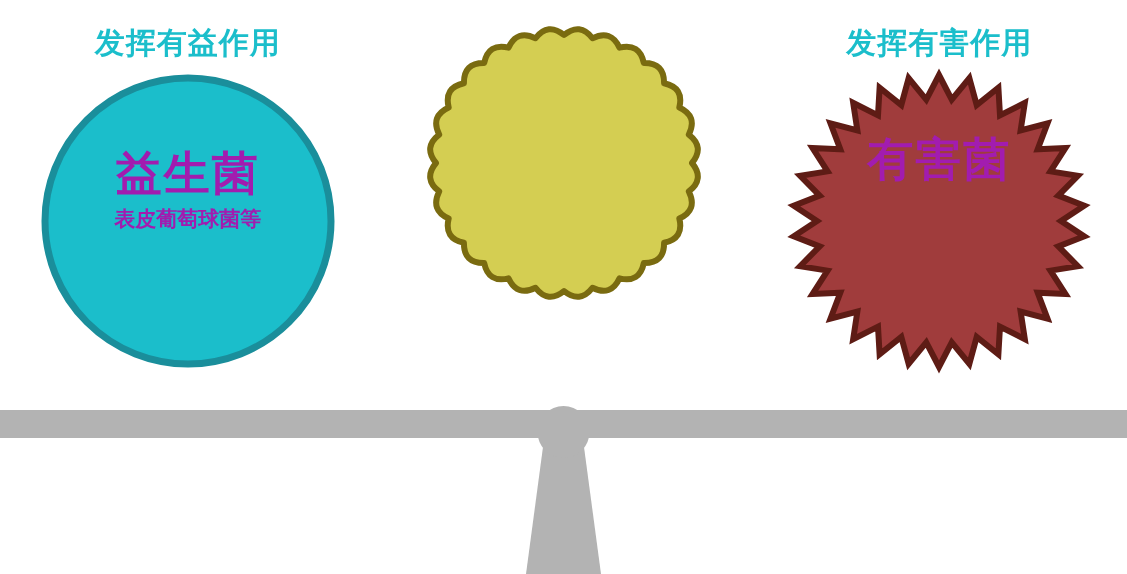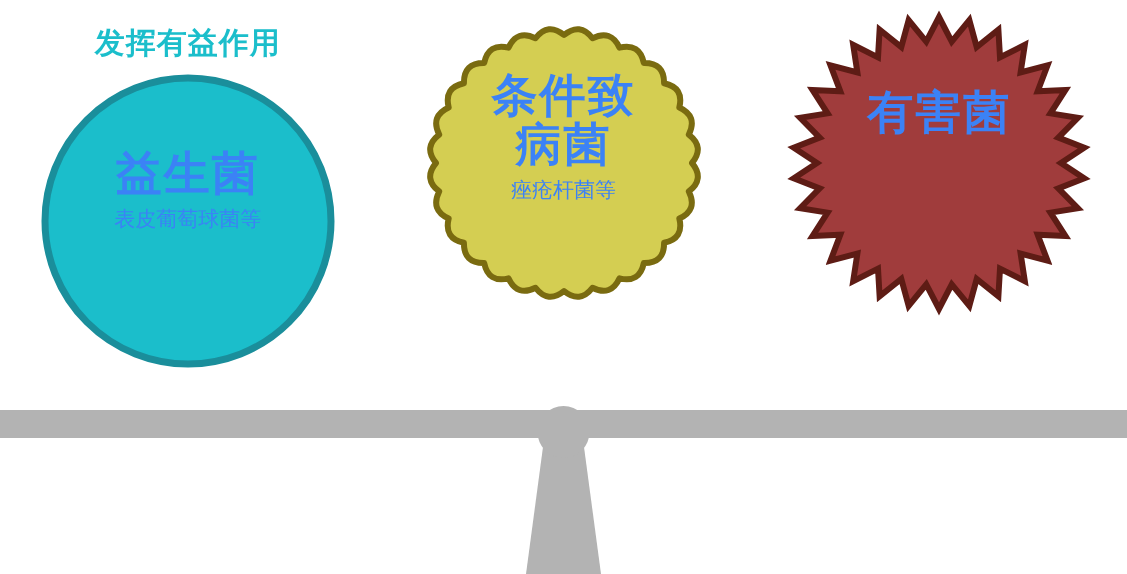--- a/index.html
+++ b/index.html
@@ -73,42 +73,42 @@
     height: 300px;
     display: block;
     overflow: visible;
   }
 
   .badge-text {
     position: absolute;
     left: 0;
     width: 300px;
     text-align: center;
-    color: #3b82f6;
+    color: #a21caf;
     z-index: 2;
     pointer-events: none;
   }
   .badge-title {
     font-size: 46px;
     font-weight: bold;
     line-height: 1.06;
     letter-spacing: 2px;
   }
   .badge-sub {
     font-size: 21px;
-    font-weight: normal;
+    font-weight: bold;
     line-height: 1.1;
     letter-spacing: 0px;
     margin-top: 9px;
   }
 
   
   .text-probiotic  { top: 78px; }
   .text-condition  { top: 58px; }
-  .text-harmful    { top: 75px; }
+  .text-harmful    { top: 64px; }
 </style>
 </head>
 <body>
 
 <div id="stage">
 
   <svg class="balance-layer" viewBox="0 0 1127 574">
 
     <path d="M 545 432 L 582 432 L 601 574 L 526 574 Z" fill="#B3B3B3"></path>
 
@@ -132,29 +132,25 @@
         </div>
       </div>
     </div>
 
     <div class="column">
 
       <div class="badge-wrap">
         <svg viewBox="0 0 300 300">
           <path id="scallop-path" fill="#D4CE52" stroke="#7A6B10" stroke-width="6" stroke-linejoin="round" d="M 150.00 22.00 Q 165.90 8.89 178.48 25.21 Q 196.90 15.97 205.54 34.68 Q 225.55 29.77 229.81 49.93 Q 250.41 49.59 250.07 70.19 Q 270.23 74.45 265.32 94.46 Q 284.03 103.10 274.79 121.52 Q 291.11 134.10 278.00 150.00 Q 291.11 165.90 274.79 178.48 Q 284.03 196.90 265.32 205.54 Q 270.23 225.55 250.07 229.81 Q 250.41 250.41 229.81 250.07 Q 225.55 270.23 205.54 265.32 Q 196.90 284.03 178.48 274.79 Q 165.90 291.11 150.00 278.00 Q 134.10 291.11 121.52 274.79 Q 103.10 284.03 94.46 265.32 Q 74.45 270.23 70.19 250.07 Q 49.59 250.41 49.93 229.81 Q 29.77 225.55 34.68 205.54 Q 15.97 196.90 25.21 178.48 Q 8.89 165.90 22.00 150.00 Q 8.89 134.10 25.21 121.52 Q 15.97 103.10 34.68 94.46 Q 29.77 74.45 49.93 70.19 Q 49.59 49.59 70.19 49.93 Q 74.45 29.77 94.46 34.68 Q 103.10 15.97 121.52 25.21 Q 134.10 8.89 150.00 22.00 Z"></path>
         </svg>
-        <div class="badge-text text-condition">
-          <div class="badge-title">条件致</div>
-          <div class="badge-title">病菌</div>
-          <div class="badge-sub">痤疮杆菌等</div>
-        </div>
       </div>
     </div>
 
     <div class="column">
+      <div class="col-heading">发挥有害作用</div>
 
       <div class="badge-wrap">
         <svg viewBox="0 0 300 300">
           <path id="spike-path" fill="#A03C3C" stroke="#5E1C15" stroke-width="6" stroke-linejoin="miter" d="M 150.00 4.00 L 162.75 28.67 L 180.36 7.19 L 187.70 33.97 L 209.38 16.62 L 211.00 44.34 L 235.82 31.88 L 231.63 59.34 L 258.50 52.31 L 248.70 78.29 L 276.44 77.00 L 261.45 100.38 L 288.85 104.88 L 269.33 124.63 L 295.20 134.74 L 272.00 150.00 L 295.20 165.26 L 269.33 175.37 L 288.85 195.12 L 261.45 199.62 L 276.44 223.00 L 248.70 221.71 L 258.50 247.69 L 231.63 240.66 L 235.82 268.12 L 211.00 255.66 L 209.38 283.38 L 187.70 266.03 L 180.36 292.81 L 162.75 271.33 L 150.00 296.00 L 137.25 271.33 L 119.64 292.81 L 112.30 266.03 L 90.62 283.38 L 89.00 255.66 L 64.18 268.12 L 68.37 240.66 L 41.50 247.69 L 51.30 221.71 L 23.56 223.00 L 38.55 199.62 L 11.15 195.12 L 30.67 175.37 L 4.80 165.26 L 28.00 150.00 L 4.80 134.74 L 30.67 124.63 L 11.15 104.88 L 38.55 100.38 L 23.56 77.00 L 51.30 78.29 L 41.50 52.31 L 68.37 59.34 L 64.18 31.88 L 89.00 44.34 L 90.62 16.62 L 112.30 33.97 L 119.64 7.19 L 137.25 28.67 Z"></path>
         </svg>
         <div class="badge-text text-harmful">
           <div class="badge-title">有害菌</div>
         </div>
       </div>
     </div>

